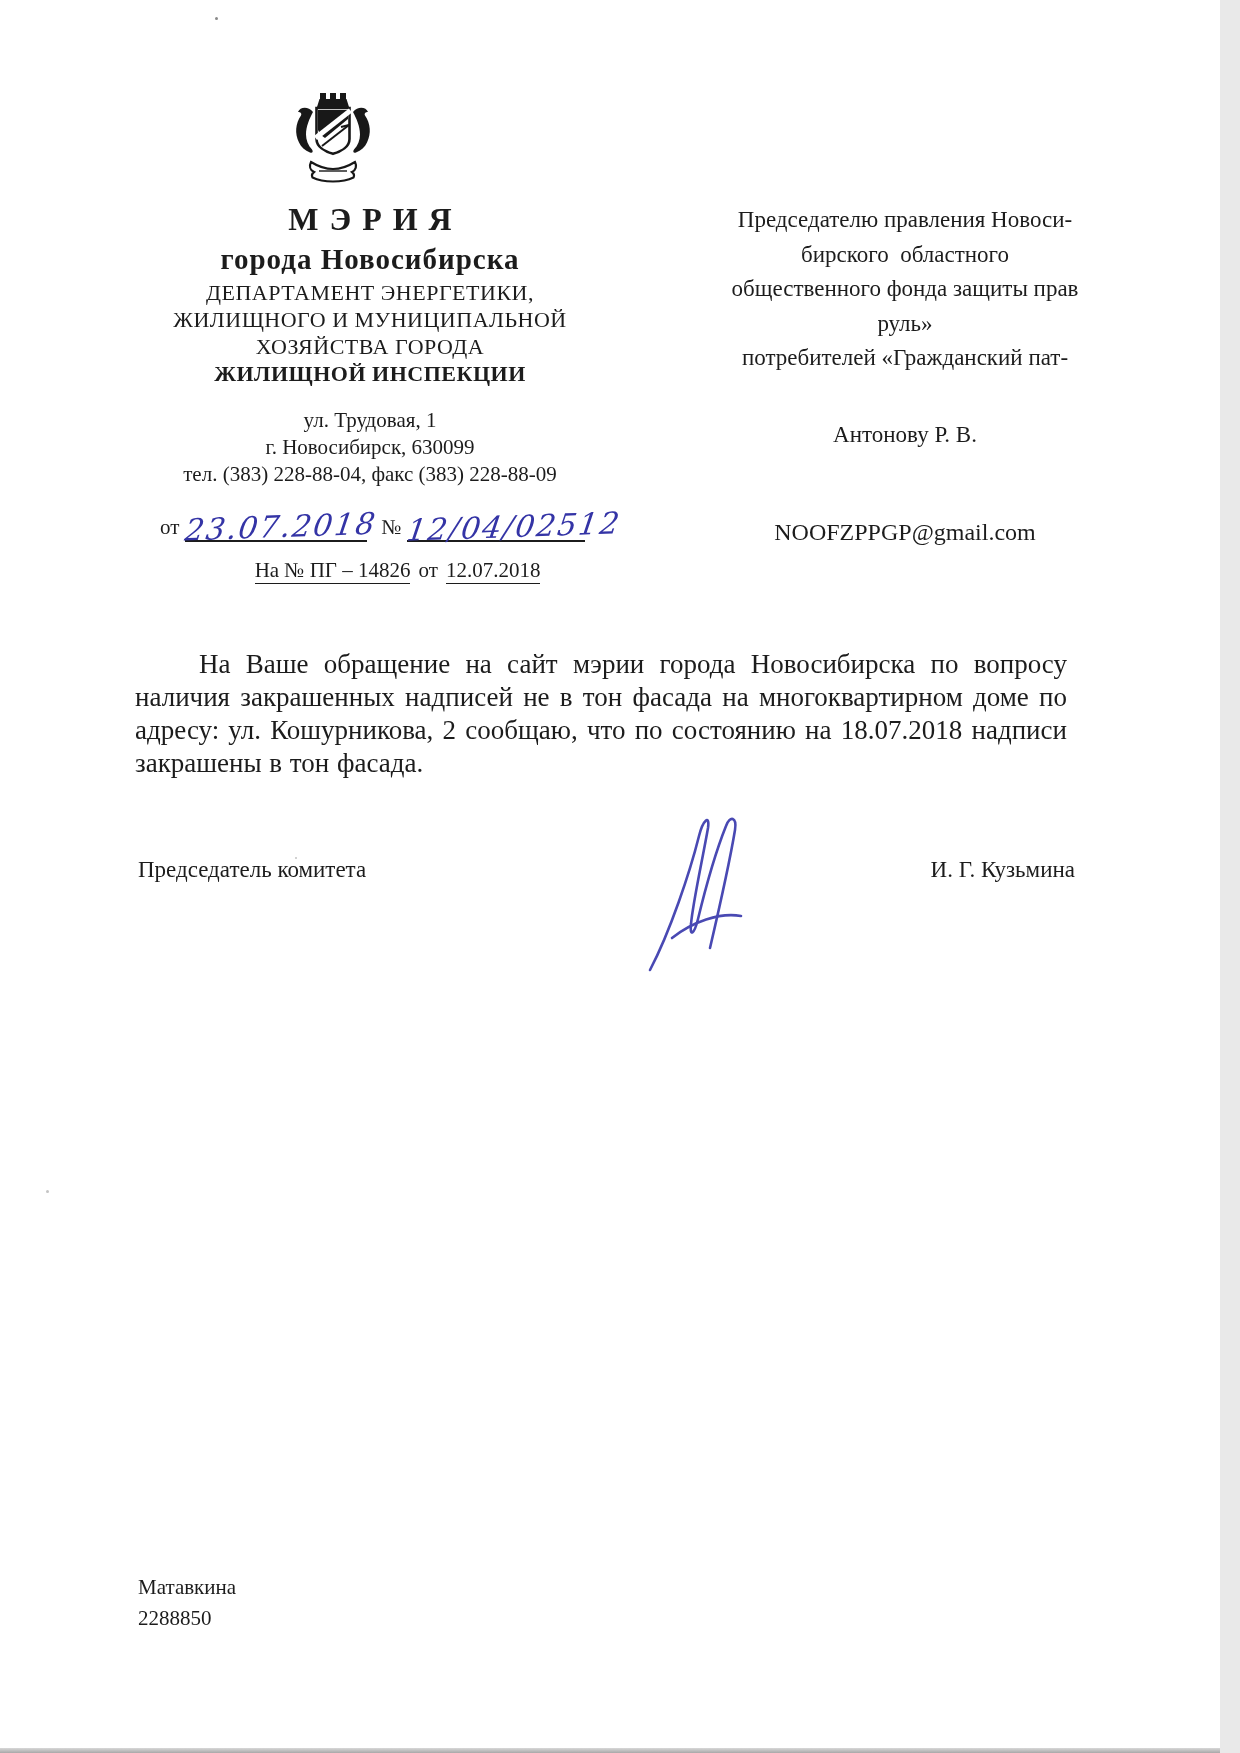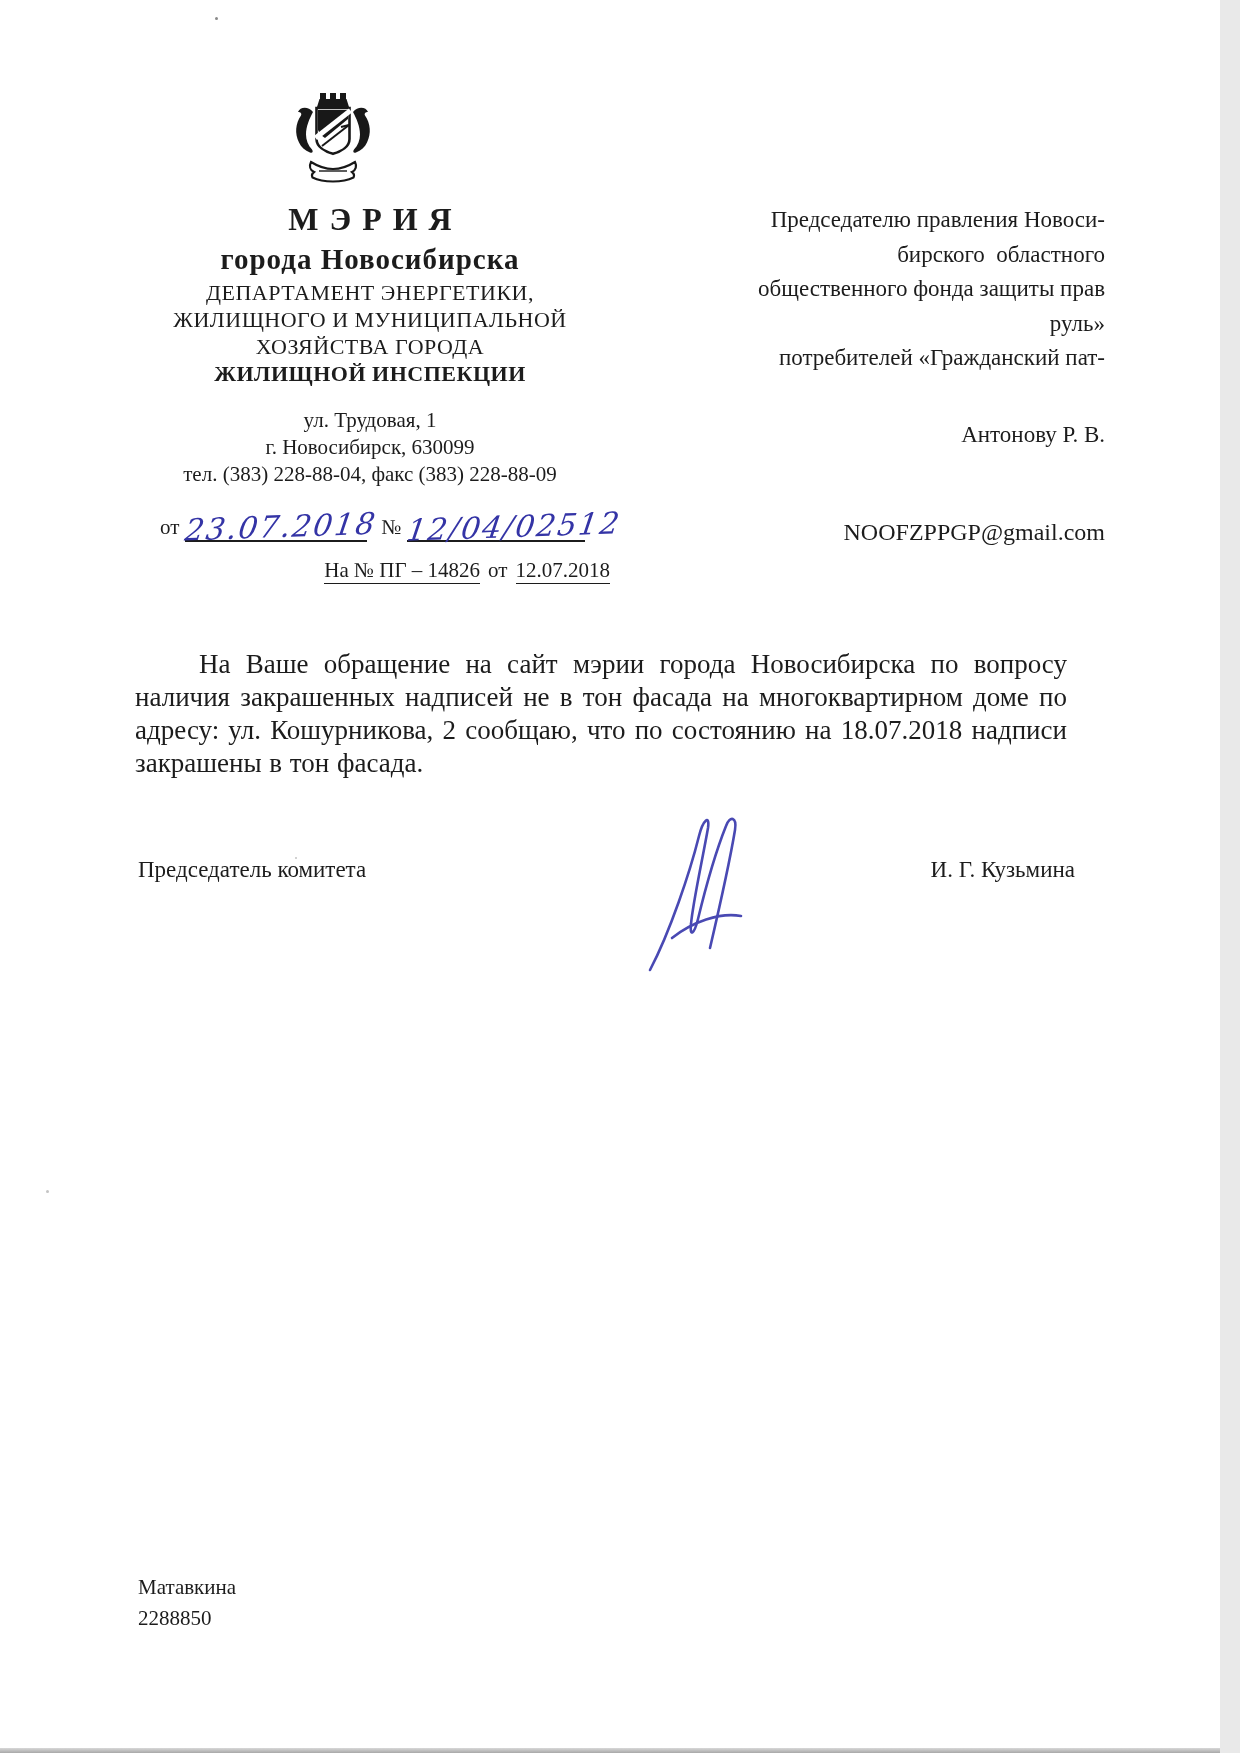--- a/index.html
+++ b/index.html
@@ -39,29 +39,29 @@
     font-family:"DejaVu Serif",serif;font-style:italic;
     color:#3434a6;font-size:30px;letter-spacing:2px;
     display:inline-block;transform:rotate(-2deg) skewX(-10deg);
     line-height:30px;position:relative;top:3px;
   }
   .ow-label{padding:0 6px 2px 0;}
   .ow-num-label{padding:0 6px 2px 14px;}
   .date-field{width:182px;}
   .num-field{width:178px;}
   .ref-line{
-    margin-top:16px;margin-left:55px;text-align:right;
+    margin-top:16px;margin-left:55px;text-align:center;
     font-size:21px;
   }
   .u-text{border-bottom:1.5px solid #1c1c1c;padding-bottom:1px;}
   .ref-mid{padding:0 8px;}
   
   .recipient{
     position:absolute;left:705px;top:203px;width:400px;
-    font-size:23px;text-align:right;
+    font-size:23px;text-align:center;
   }
   .r-line{line-height:34.5px;white-space:pre;}
   .r-name{margin-top:44px;line-height:30px;}
   .r-email{margin-top:66px;line-height:32px;font-size:24px;}
   
   .body-par{
     position:absolute;left:135px;top:648px;width:932px;
     font-size:27px;
   }
   .b-line{

